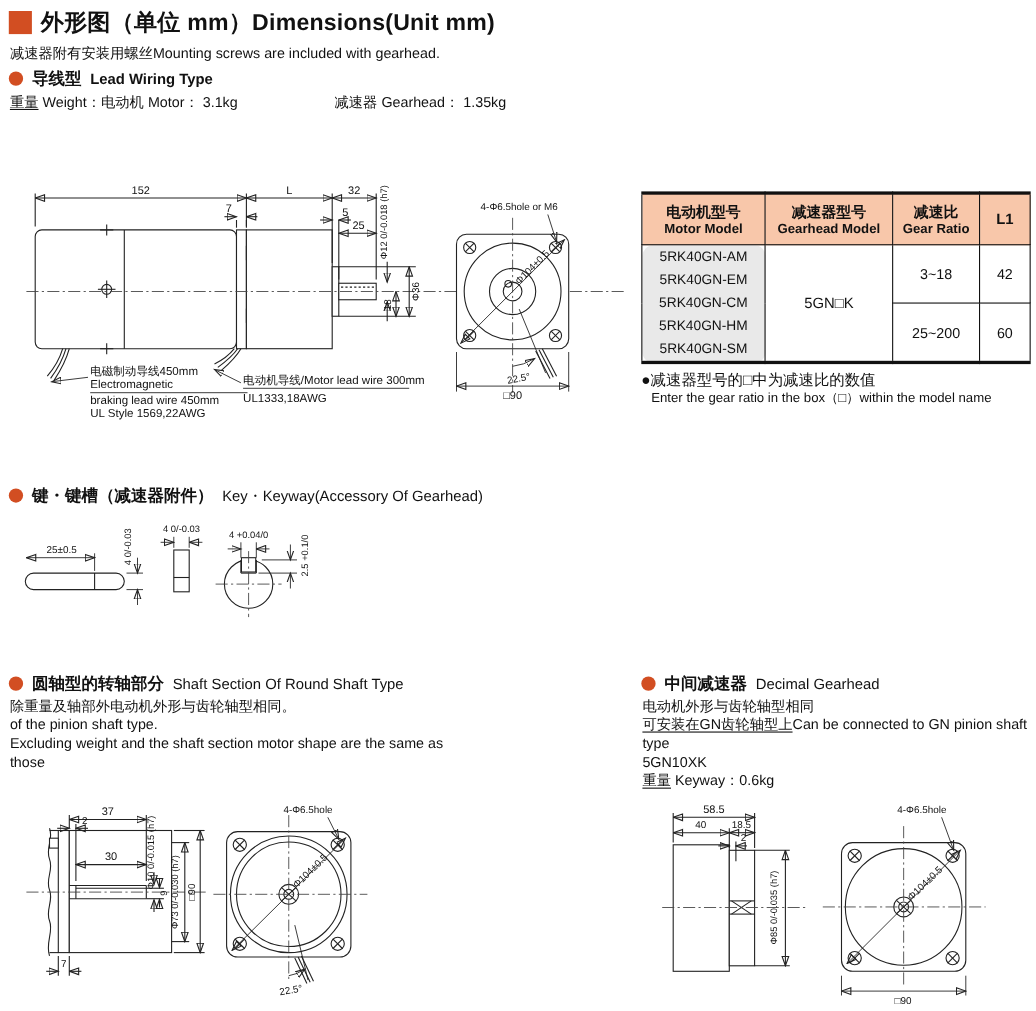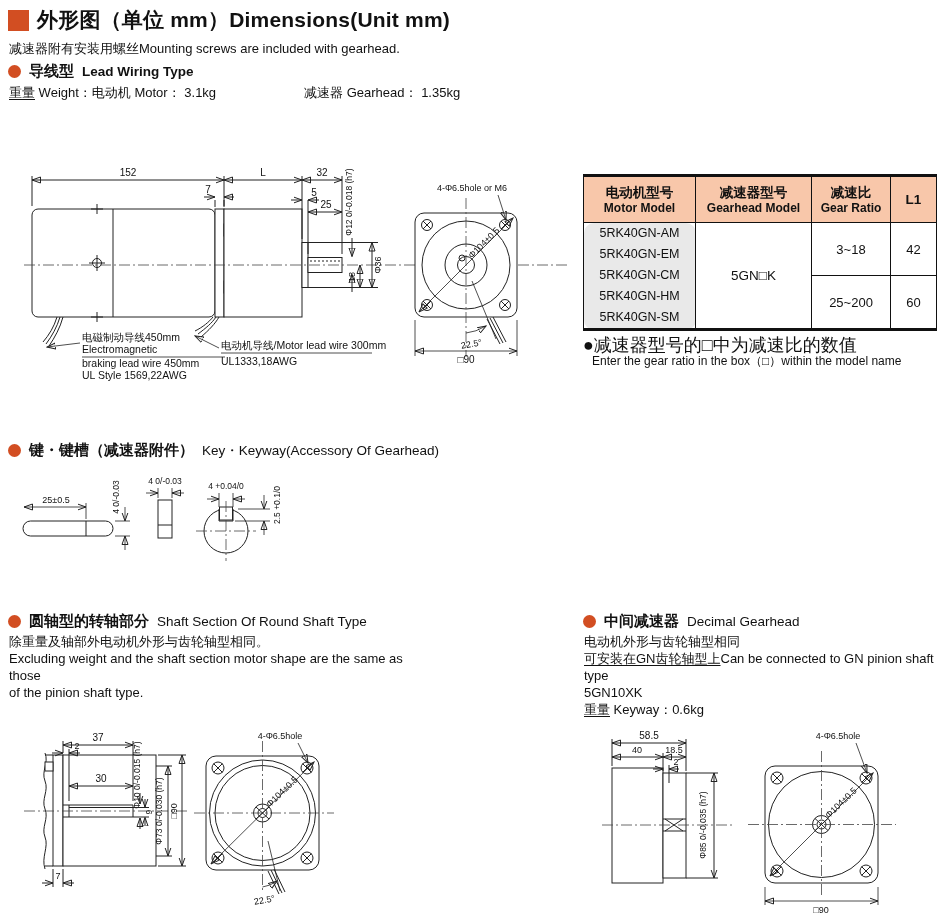--- a/index.html
+++ b/index.html
@@ -17,21 +17,21 @@
   .ul{text-decoration:underline;text-underline-offset:2px;}
   table.spec{border-collapse:collapse;table-layout:fixed;border-top:3px solid #111;border-bottom:3px solid #111;border-left:1.5px solid #111;border-right:1.5px solid #111;}
   table.spec th,table.spec td{border:1px solid #111;text-align:center;vertical-align:middle;padding:0;}
   table.spec th{background:var(--th-bg);height:45px;font-weight:700;}
   .th-cn{font-size:13.5px;display:block;line-height:17px;}
   .th-en{font-size:12px;display:block;line-height:14px;font-weight:700;}
   .model-cell{background:var(--model-bg);border-radius:10px;}
   .model-cell div{font-size:12.5px;line-height:21px;}
   .gh-cell{font-size:13.5px;}
   .ratio-cell{font-size:13px;height:52px;}
-  .note1{font-size:18px;line-height:16px;}
+  .note1{font-size:14px;line-height:16px;}
   .note2{font-size:12px;line-height:16px;padding-left:9px;}
   svg{position:absolute;overflow:visible;}
   svg line,svg path,svg rect,svg circle{stroke:#222;fill:none;stroke-width:1;}
   svg rect{fill:#fff;}
   svg .dim{stroke-width:.8;}
   svg .cl{stroke:#444;stroke-width:.8;stroke-dasharray:11 3 2 3;}
   svg .dot2{stroke-dasharray:2 2;}
   svg text{stroke:none;fill:#111;font-size:10px;font-family:"Liberation Sans","DejaVu Sans",sans-serif;}
   svg text.s9{font-size:9px;} svg text.s85{font-size:8.5px;} svg text.callout{font-size:10.5px;}
 </style>
@@ -278,22 +278,22 @@
   </g>
 </svg>
 
 <div class="abs sec-head" style="left:8px;top:612px;">
   <div class="dot"></div>
   <span class="sec-cn">圆轴型的转轴部分</span>
   <span class="sec-en" style="font-weight:400;">Shaft Section Of Round Shaft Type</span>
 </div>
 <div class="abs body-text" style="left:9px;top:633px;width:420px;">
   <div>除重量及轴部外电动机外形与齿轮轴型相同。</div>
+  <div>of the pinion shaft type.</div>
   <div>Excluding weight and the shaft section motor shape are the same as those</div>
-  <div>of the pinion shaft type.</div>
 </div>
 
 <svg class="abs" style="left:18px;top:713px;" width="390" height="206" viewBox="0 0 390 206">
   <defs>
     <marker id="c_e" markerUnits="userSpaceOnUse" markerWidth="10" markerHeight="8" refX="8.5" refY="4" orient="auto">
         <path d="M0,1 L8.5,4 L0,7 z" fill="#222" stroke="none"></path>
       </marker>
     <marker id="c_s" markerUnits="userSpaceOnUse" markerWidth="10" markerHeight="8" refX="0.5" refY="4" orient="auto">
         <path d="M9,1 L0.5,4 L9,7 z" fill="#222" stroke="none"></path>
       </marker>

